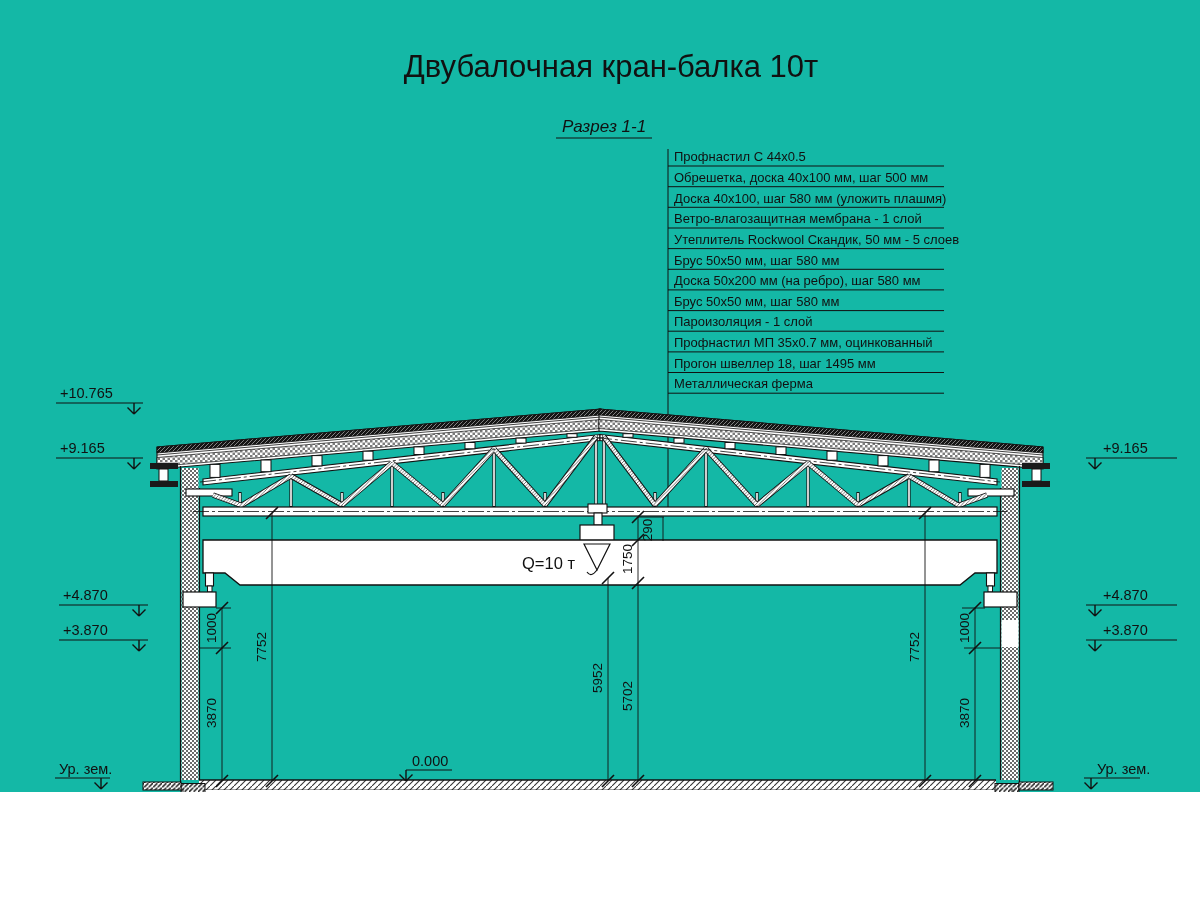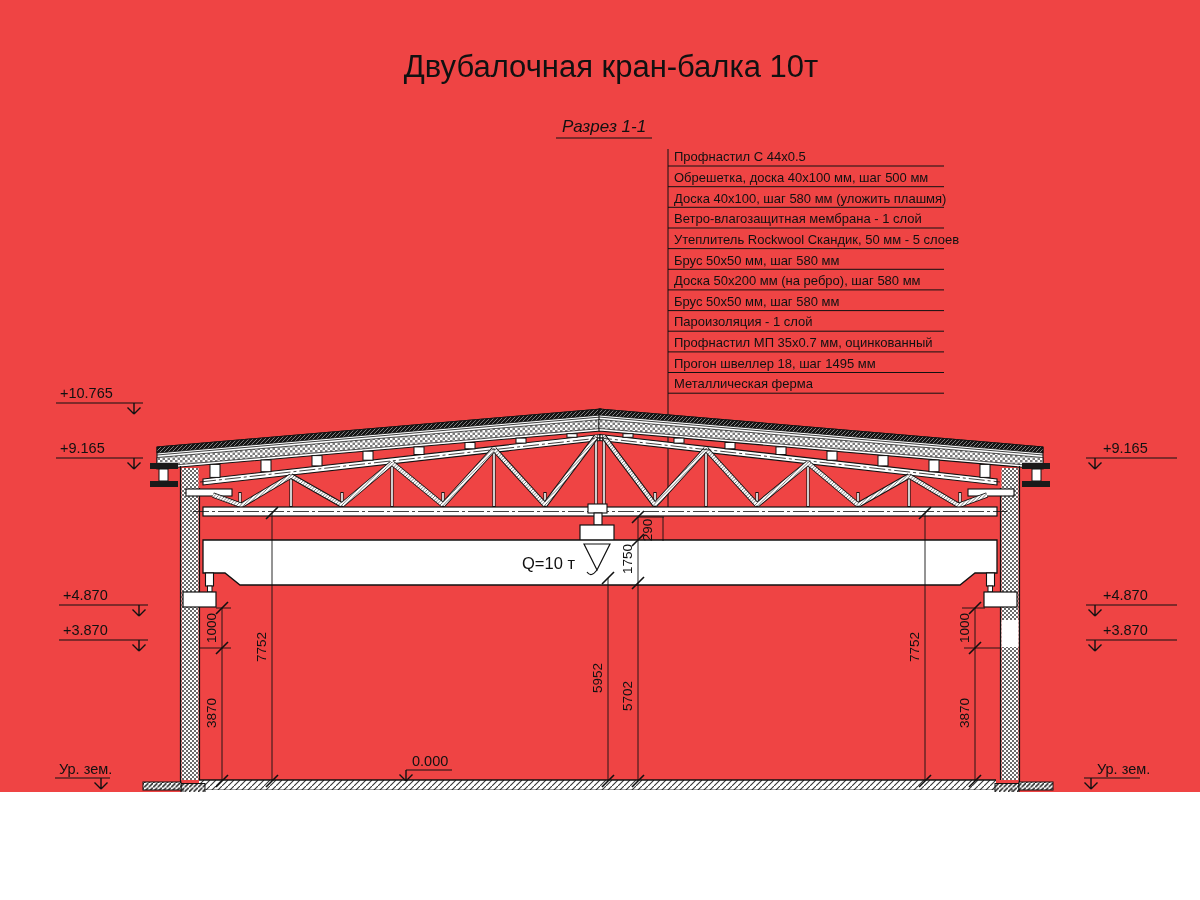--- a/index.html
+++ b/index.html
@@ -1,16 +1,16 @@
 <!DOCTYPE html>
 <html><head>
 <meta charset="utf-8">
 <style>
   html,body{margin:0;padding:0;background:#fff;}
-  .sheet{width:1200px;height:792px;position:relative;background:#ef4444;font-family:"Liberation Sans",sans-serif;}
+  .sheet{width:1200px;height:792px;position:relative;background:#14b8a6;font-family:"Liberation Sans",sans-serif;}
   svg text{font-family:"Liberation Sans",sans-serif;fill:#111;}
   .t-title{font-size:31px;}
   .t-sub{font-size:17px;font-style:italic;}
   .t-row{font-size:13px;}
   .t-dim{font-size:13.5px;}
   .t-elev{font-size:14.5px;}
   .t-q{font-size:16.5px;}
   .t-axis{font-size:18px;}
 </style>
 </head>

